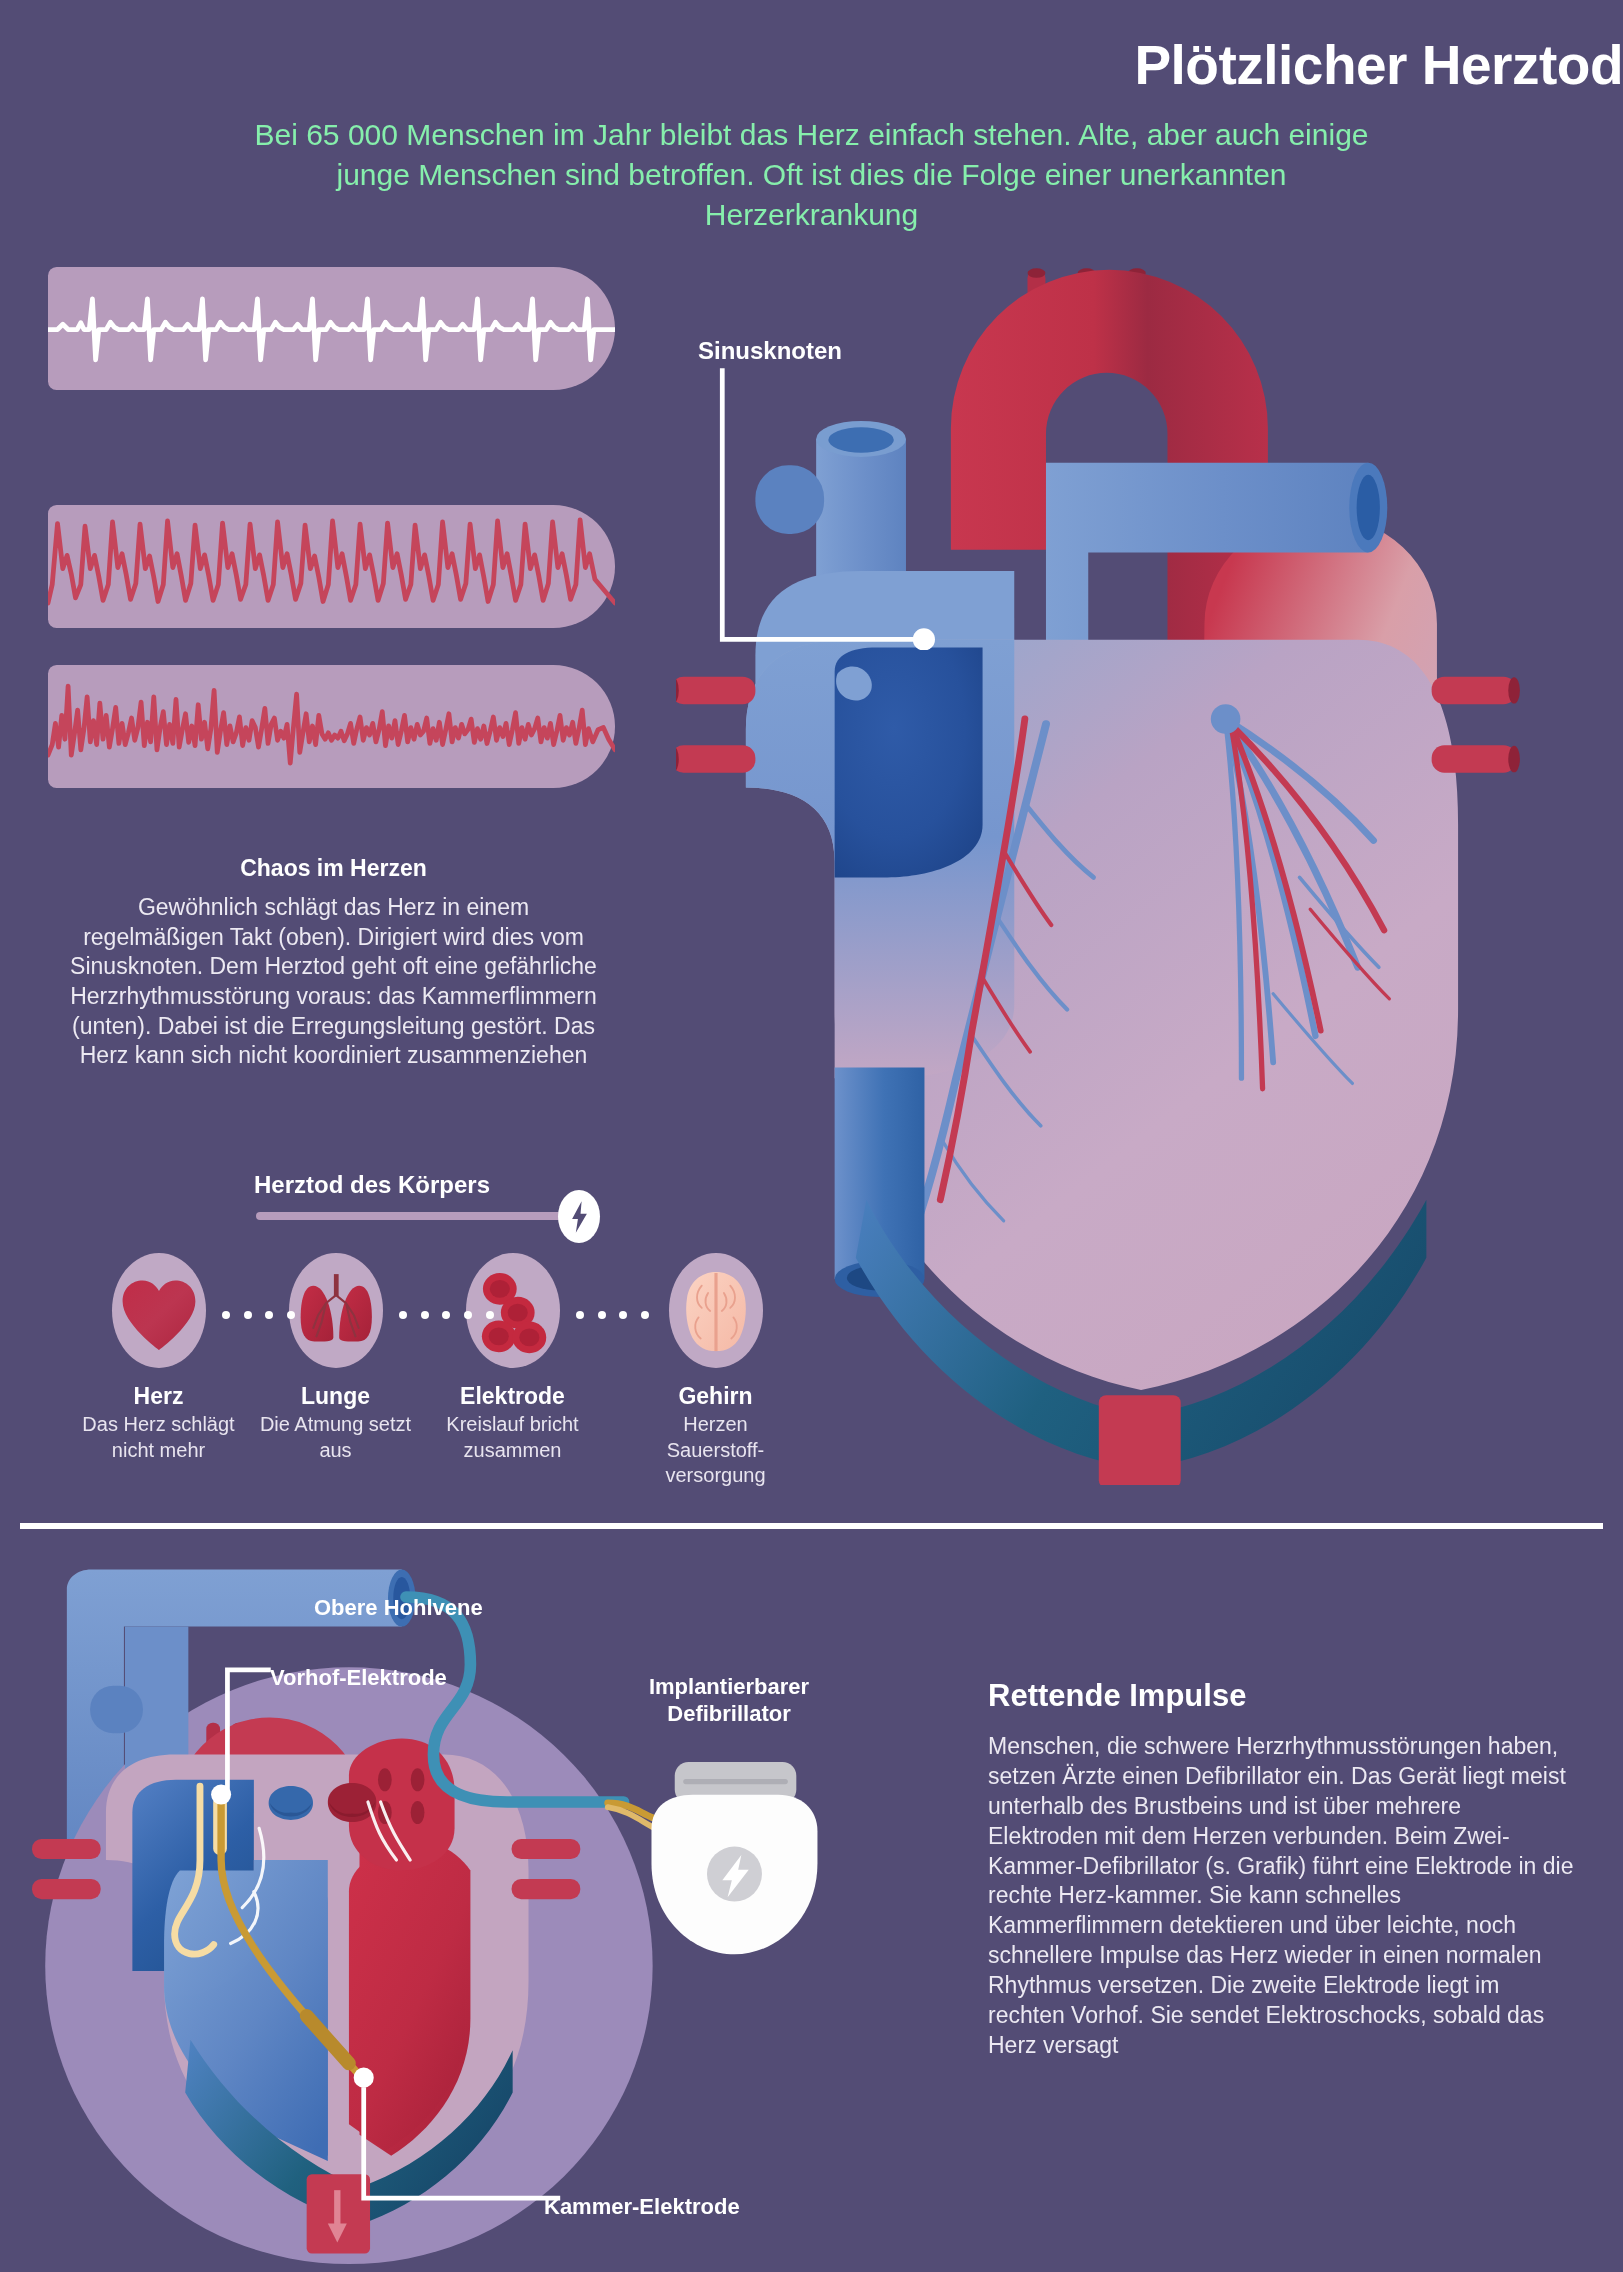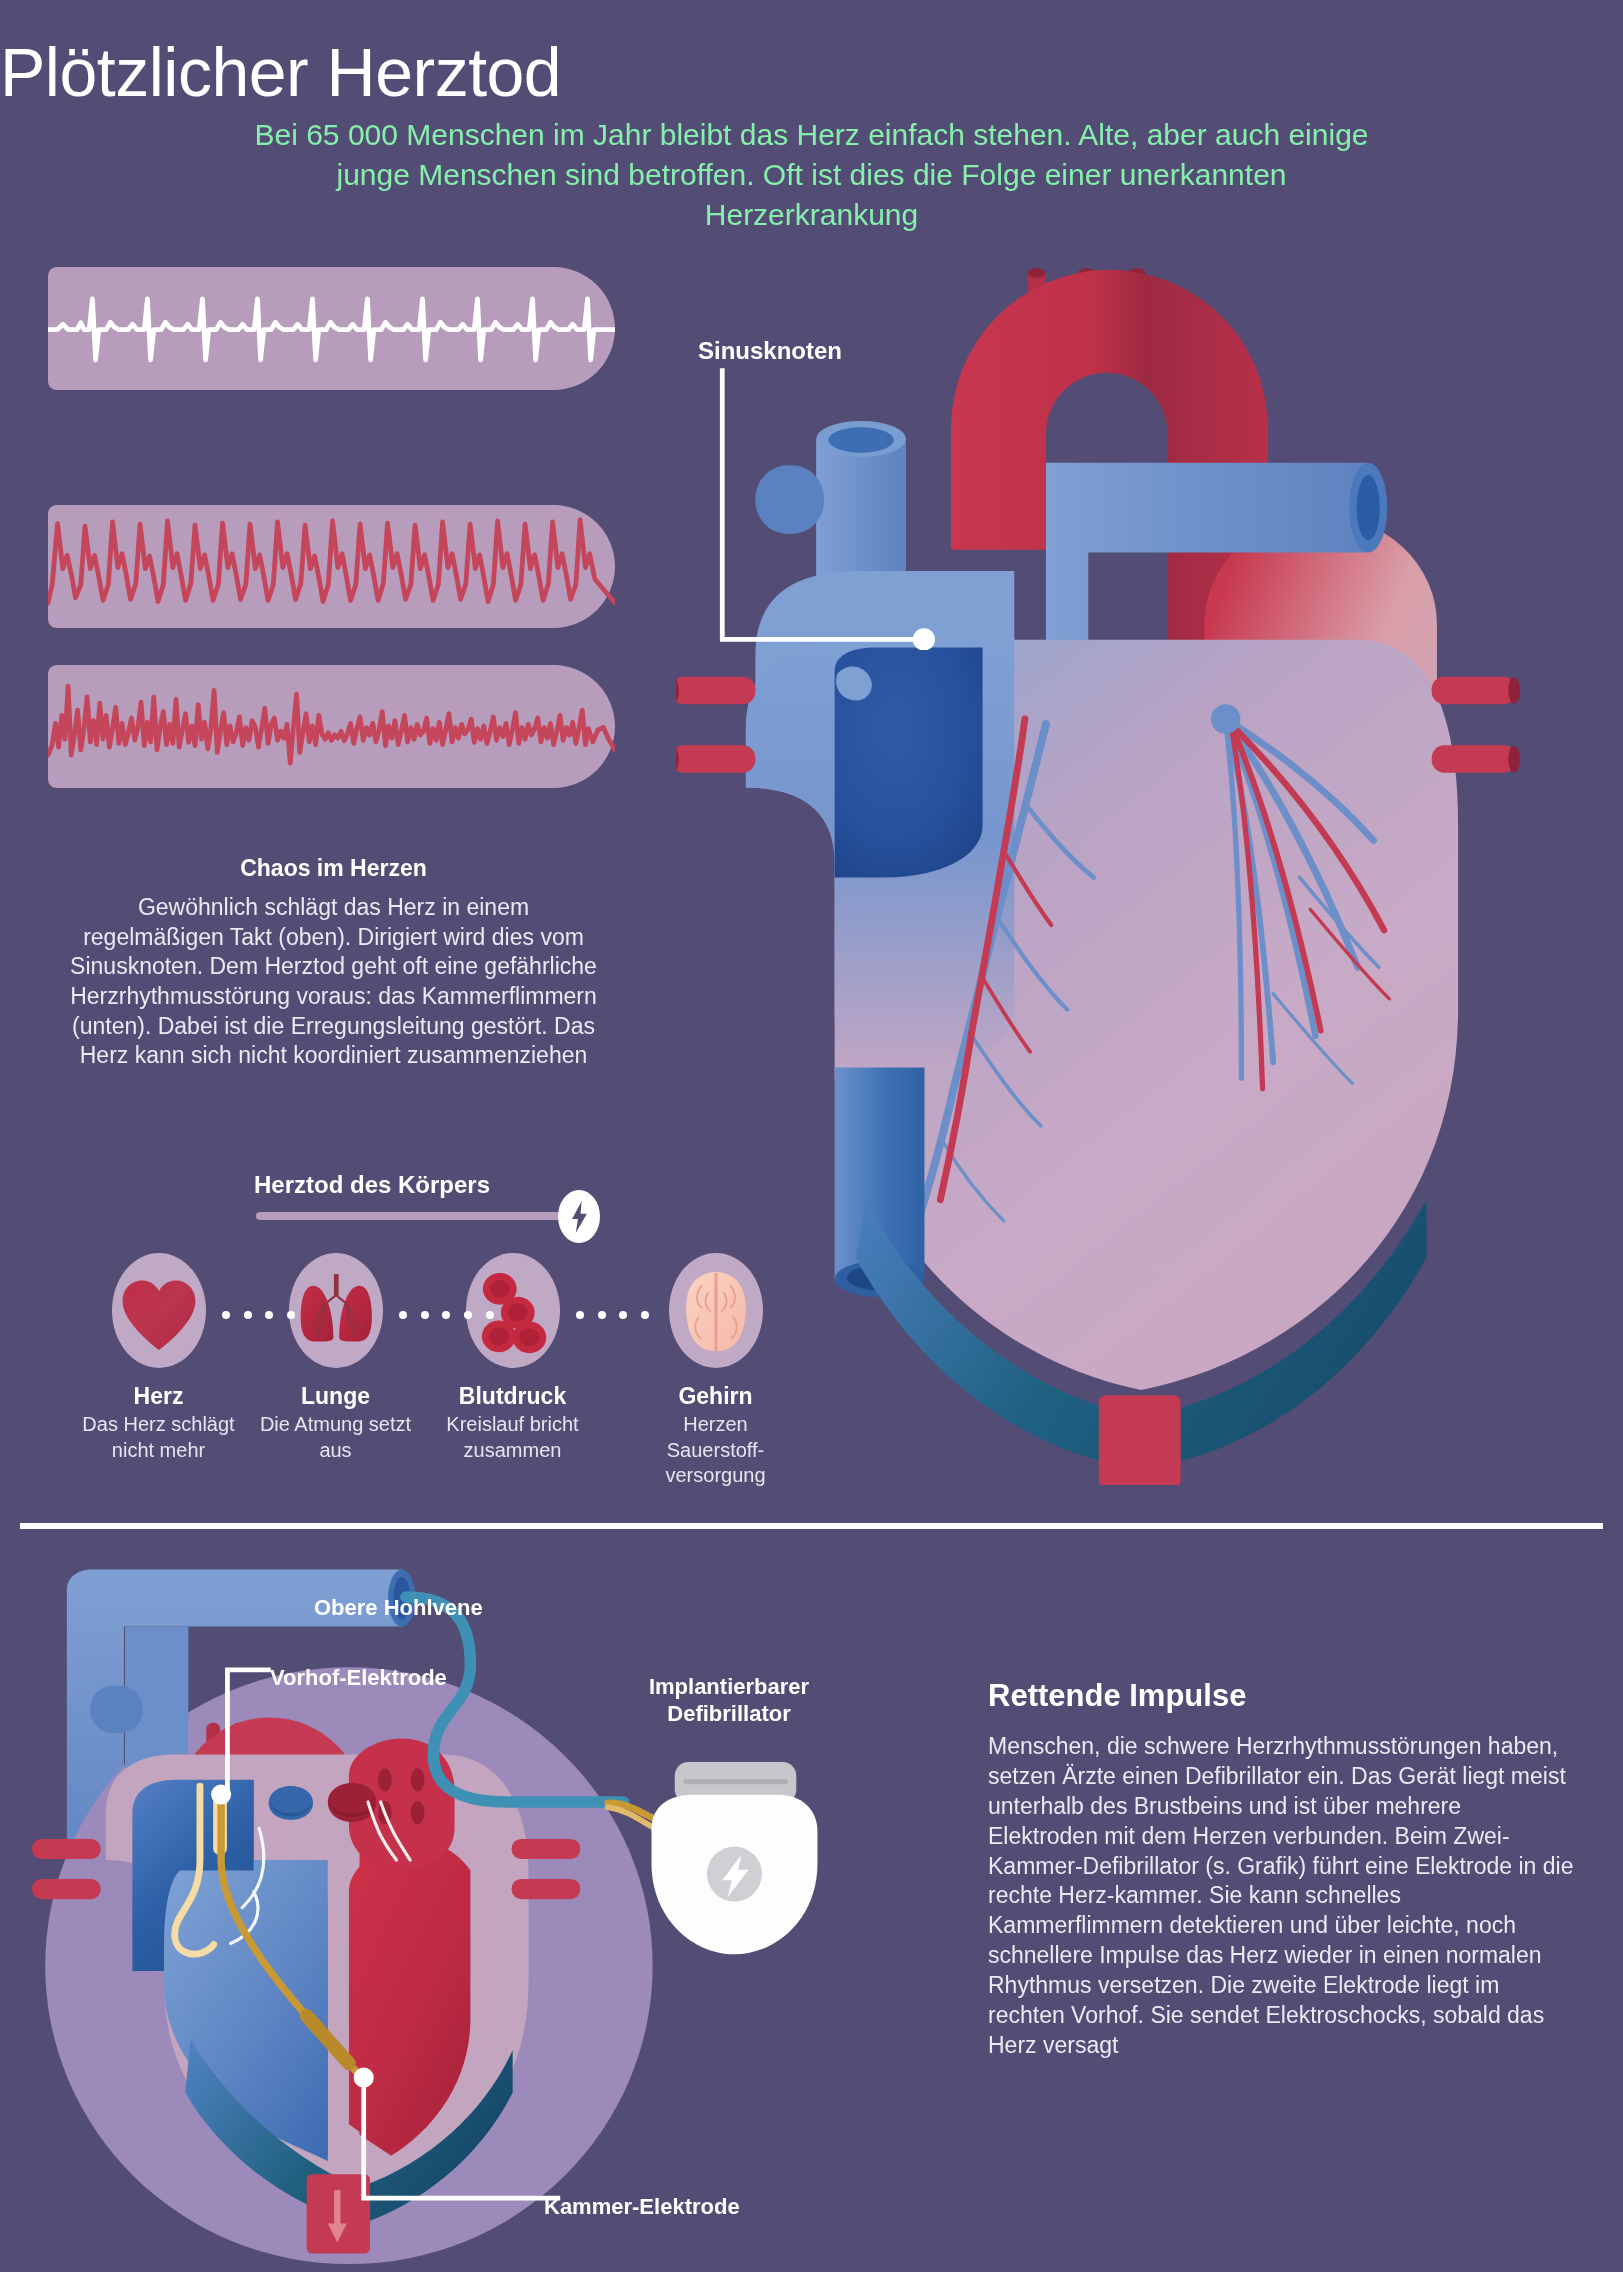--- a/index.html
+++ b/index.html
@@ -9,22 +9,22 @@
     position:relative;
     font-family:"Liberation Sans", sans-serif;
     color:#fff;
     overflow:hidden;
   }
 
   
   #header { position:absolute; left:0; top:0; width:1623px; height:222px; }
   #title {
     position:absolute; left:0; top:33px; width:1623px;
-    text-align:left;
-    font-size:68px; font-weight:normal; letter-spacing:-0.5px;
+    text-align:right;
+    font-size:55px; font-weight:bold; letter-spacing:-0.5px;
     color:#ffffff;
   }
   #subtitle {
     position:absolute; left:50%; transform:translateX(-50%); top:115px;
     width:1152px; text-align:center;
     font-size:30px; font-weight:400; line-height:1.33;
     color:#86efac;
   }
 
   
@@ -377,21 +377,21 @@
           <ellipse cx="64" cy="68" rx="19" ry="17" fill="#AE2137"></ellipse>
         <ellipse cx="98" cy="113" rx="32" ry="30" fill="#C4293F"></ellipse>
           <ellipse cx="98" cy="113" rx="19" ry="17" fill="#AE2137"></ellipse>
         <ellipse cx="62" cy="158" rx="32" ry="30" fill="#C4293F"></ellipse>
           <ellipse cx="62" cy="158" rx="19" ry="17" fill="#AE2137"></ellipse>
         <ellipse cx="120" cy="160" rx="32" ry="30" fill="#C4293F"></ellipse>
           <ellipse cx="120" cy="160" rx="19" ry="17" fill="#AE2137"></ellipse>
       </g>
     </svg>
   </div>
-  <div class="oname">Blutdruck</div>
+  <div class="oname">Elektrode</div>
   <div class="odesc">Kreislauf bricht zusammen</div>
 </div>
 
 <div class="organ" id="organ3">
   <div class="disc">
     <svg viewBox="0 0 178 218">
       <defs>
           <linearGradient id="bg1" x1="0" y1="0" x2="1" y2="1">
         <stop offset="0" stop-color="#FBD3C3"></stop>
             <stop offset="1" stop-color="#F5B9A6"></stop>

